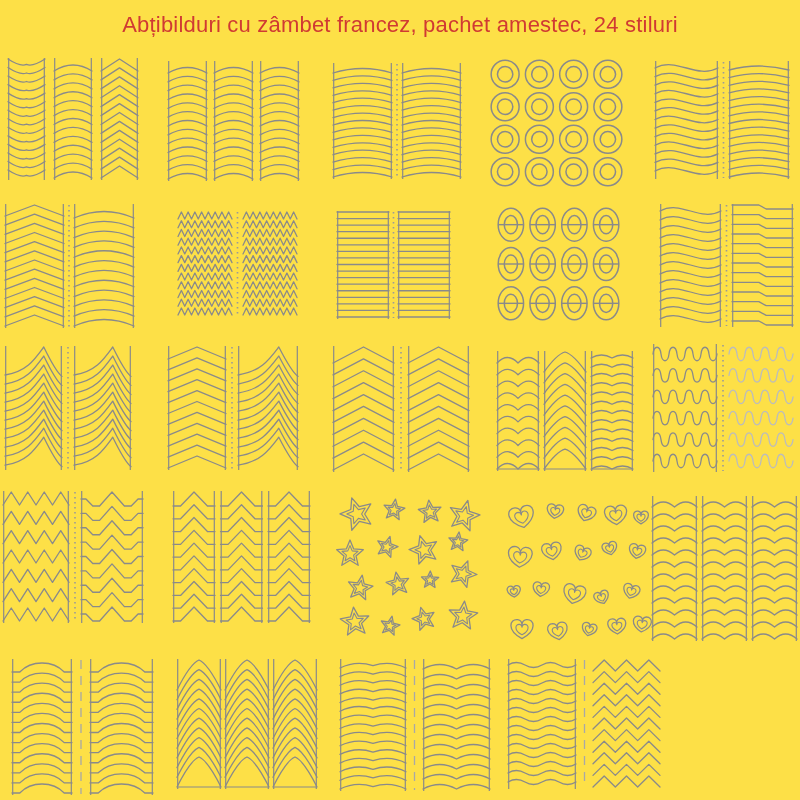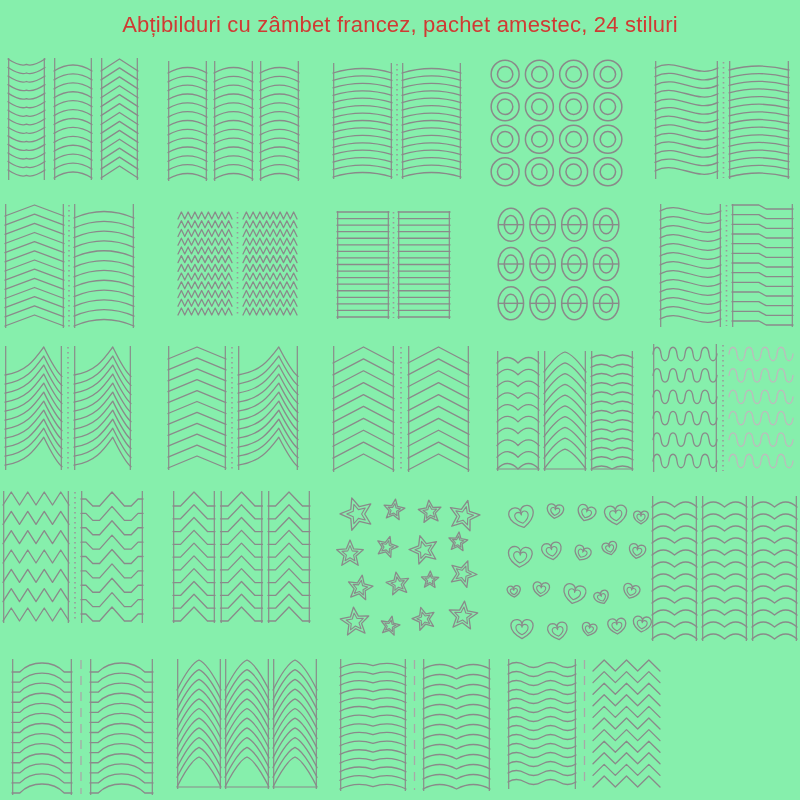--- a/index.html
+++ b/index.html
@@ -1,18 +1,18 @@
 <!DOCTYPE html>
 <html><head>
 <meta charset="utf-8">
 <style>
   html,body{margin:0;padding:0;background:#ffffff;}
   body{width:800px;height:800px;position:relative;overflow:hidden;
        font-family:"Liberation Sans",sans-serif;}
-  .canvas{position:absolute;inset:0;background:#86efac;}
+  .canvas{position:absolute;inset:0;background:#fde047;}
   .title{position:absolute;top:12px;left:0;width:100%;text-align:center;
          font-size:22px;font-weight:400;letter-spacing:.2px;}
   svg.tile{position:absolute;overflow:visible;}
 </style>
 </head>
 <body>
 
 <div class="canvas">
   <div class="title" style="color: rgb(208, 58, 51);">Abțibilduri cu zâmbet francez, pachet amestec, 24 stiluri</div>
   <div id="tiles">

